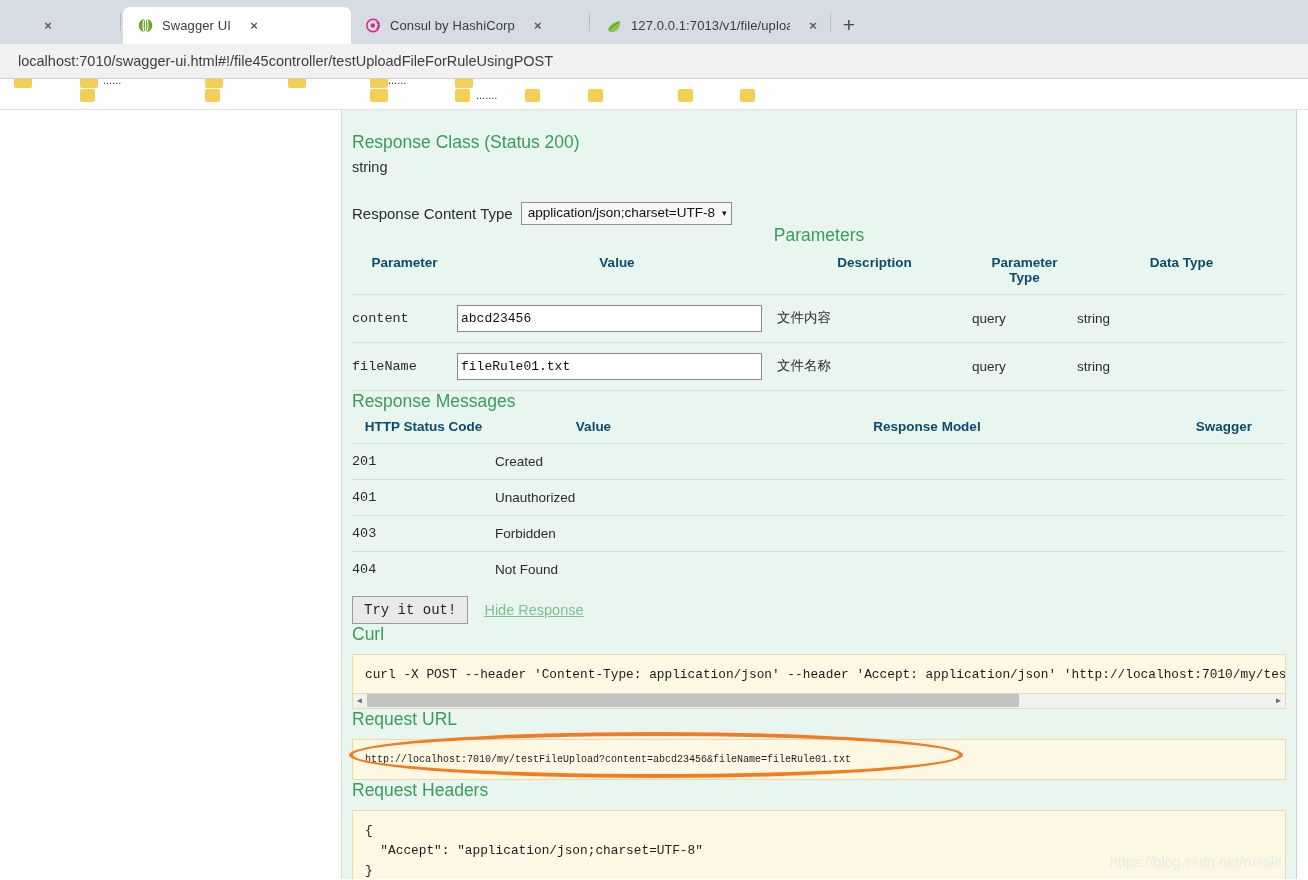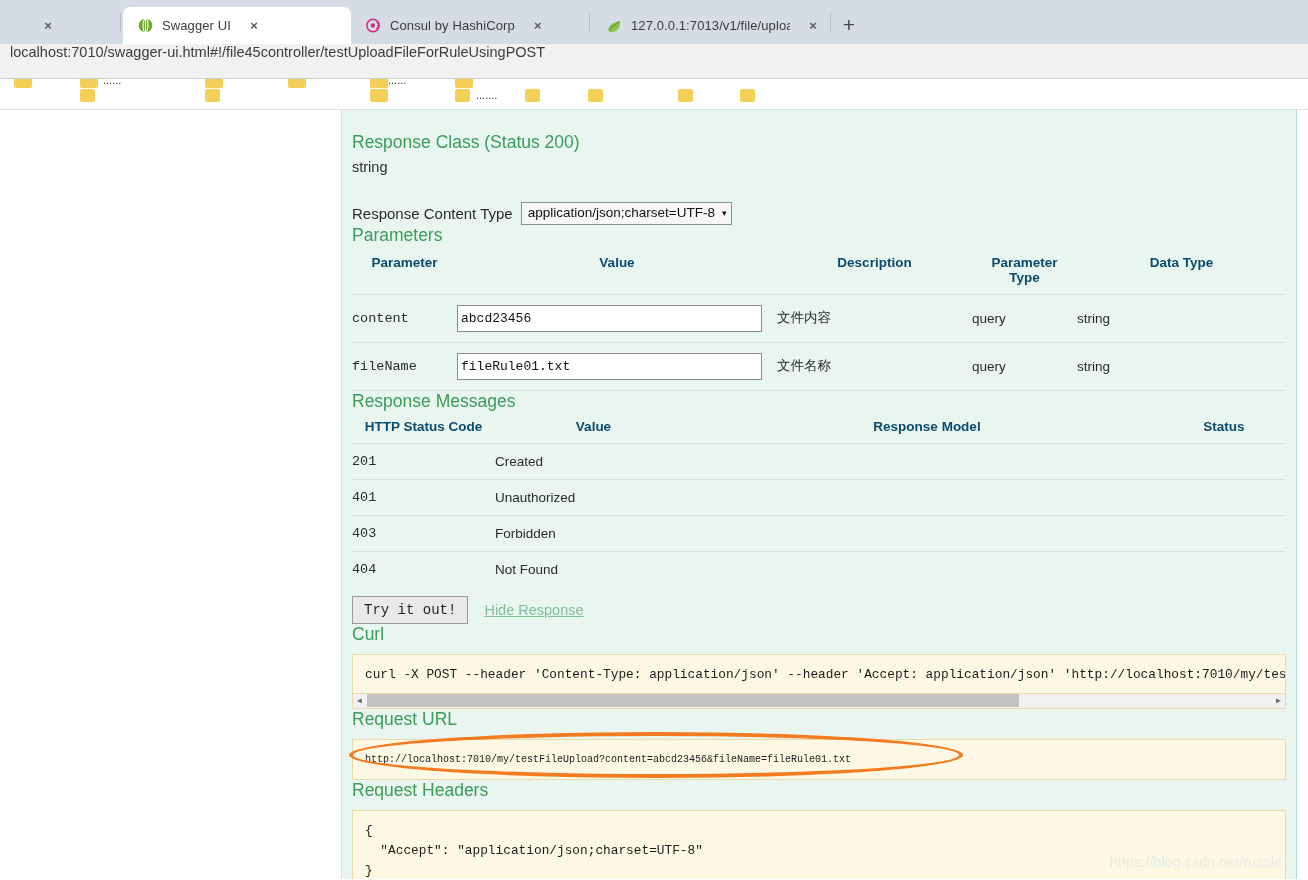--- a/index.html
+++ b/index.html
@@ -72,21 +72,22 @@
     font-size: 21px; color: #4a4a4a;
     margin-bottom: 3px;
     font-weight: 300;
   }
 
   .browser-urlbar {
     height: 35px;
     background: #f1f1f1;
     border-bottom: 1px solid #cfcfcf;
     display: flex;
-    padding: 0 10px;
+    align-items: center;
+    padding: 0 18px;
   }
   .url-text {
     font-size: 14.5px;
     color: #3d3d3d;
     letter-spacing: 0;
     white-space: nowrap;
   }
 
   
   .bookmark-strip {
@@ -168,21 +169,21 @@
     font-size: 13.5px;
     font-family: "Liberation Sans", sans-serif;
     color: #111;
     padding: 2px 5px 2px 6px;
     display: inline-flex;
     align-items: center;
     line-height: 1.25;
   }
   .rct-select .caret { margin-left: 7px; font-size: 9px; }
 
-  .sec-title-params { padding-top: 24px; }
+  .sec-title-params { padding-top: 24px; text-align: center; }
   .sec-title-respmsgs { padding-top: 22px; }
   .sec-title-curl { padding-top: 22px; }
   .sec-title-requrl { padding-top: 21px; }
   .sec-title-reqheaders { padding-top: 20px; }
 
   table.swtab {
     width: 100%;
     border-collapse: collapse;
     margin-top: 9px;
     table-layout: fixed;
@@ -464,21 +465,21 @@
         <col class="r-code">
           <col class="r-reason">
           <col class="r-model">
           <col class="r-headers">
       </colgroup>
       <thead>
         <tr>
           <th>HTTP Status Code</th>
           <th>Value</th>
           <th>Response Model</th>
-          <th>Status</th>
+          <th>Swagger</th>
         </tr>
       </thead>
       <tbody>
         <tr>
           <td class="code-cell">201</td>
           <td>Created</td>
           <td></td>
           <td></td>
         </tr>
         <tr>

